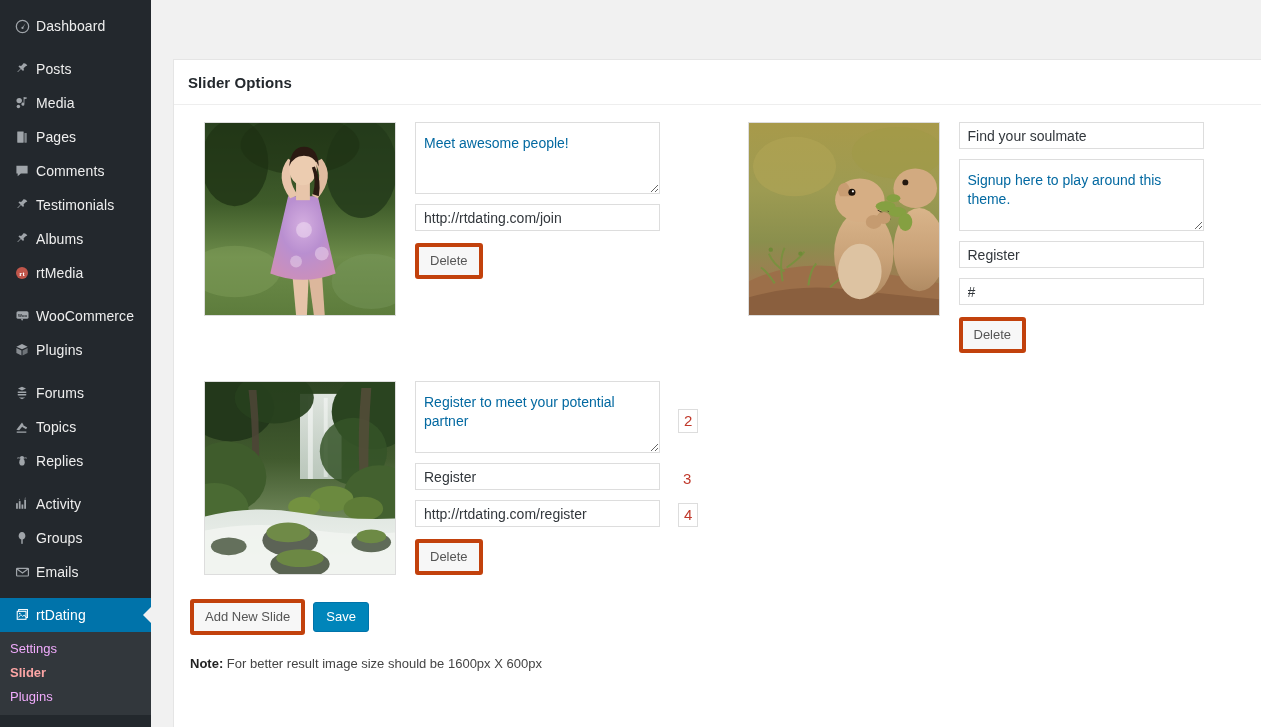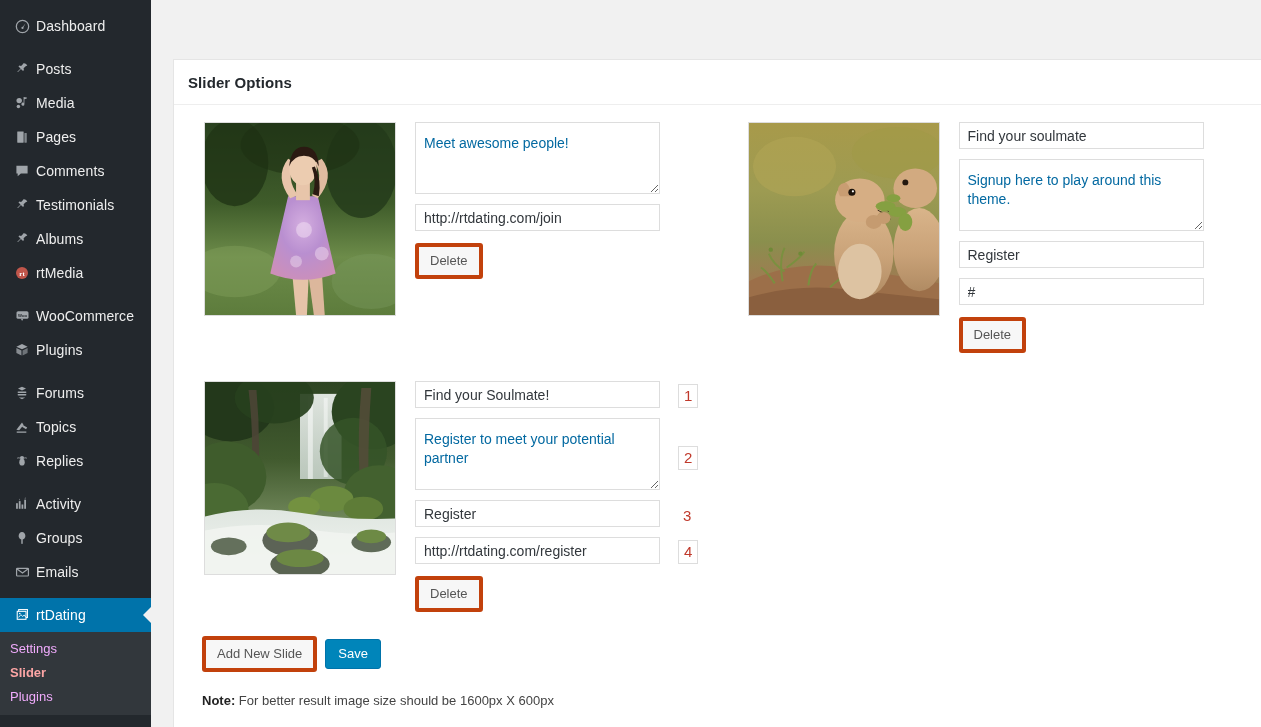--- a/index.html
+++ b/index.html
@@ -165,21 +165,21 @@
     line-height: 1;
   }
   .marker.boxed {
     border: 1px solid #ddd;
     padding: 3px 5px 4px 5px;
     background: #fff;
   }
   .marker.plain { padding: 4px 6px 4px 6px; }
 
   
-  #footer { padding: 24px 0 0 28px; }
+  #footer { padding: 24px 0 0 16px; }
   #footer-btns { display: flex; gap: 8px; align-items: center; }
   #note {
     margin-top: 21px;
     font-size: 13px; color: #444;
   }
   #note b { color: #222; }
 </style>
 </head>
 <body>
 
@@ -573,24 +573,20 @@
                 <ellipse cx="96" cy="184" rx="30" ry="14" fill="#5a6452"></ellipse>
                 <ellipse cx="96" cy="178" rx="24" ry="9" fill="#6c8844"></ellipse>
                 <ellipse cx="24" cy="166" rx="18" ry="9" fill="#64705c"></ellipse>
                 <ellipse cx="168" cy="162" rx="20" ry="10" fill="#5f6b58"></ellipse>
                 <ellipse cx="168" cy="156" rx="15" ry="7" fill="#6d8a45"></ellipse>
               </svg>
             </div>
 
             <div class="fields">
               <div class="field-wrap">
-                <input class="txt-input" type="text" value="Find your Soulmate!" style="">
-                <span class="marker boxed" style="position:static;margin-left:18px;margin-top:3px;">1</span>
-              </div>
-              <div class="field-wrap">
                 <textarea class="txt-area" style="">Register to meet your potential partner</textarea>
                 <span class="marker boxed" style="position:static;margin-left:18px;margin-top:28px;">2</span>
               </div>
               <div class="field-wrap">
                 <input class="txt-input" type="text" value="Register" style="">
                 <span class="marker plain" style="position:static;margin-left:17px;margin-top:4px;">3</span>
               </div>
               <div class="field-wrap">
                 <input class="txt-input" type="text" value="http://rtdating.com/register" style="">
                 <span class="marker boxed" style="position:static;margin-left:18px;margin-top:3px;">4</span>

